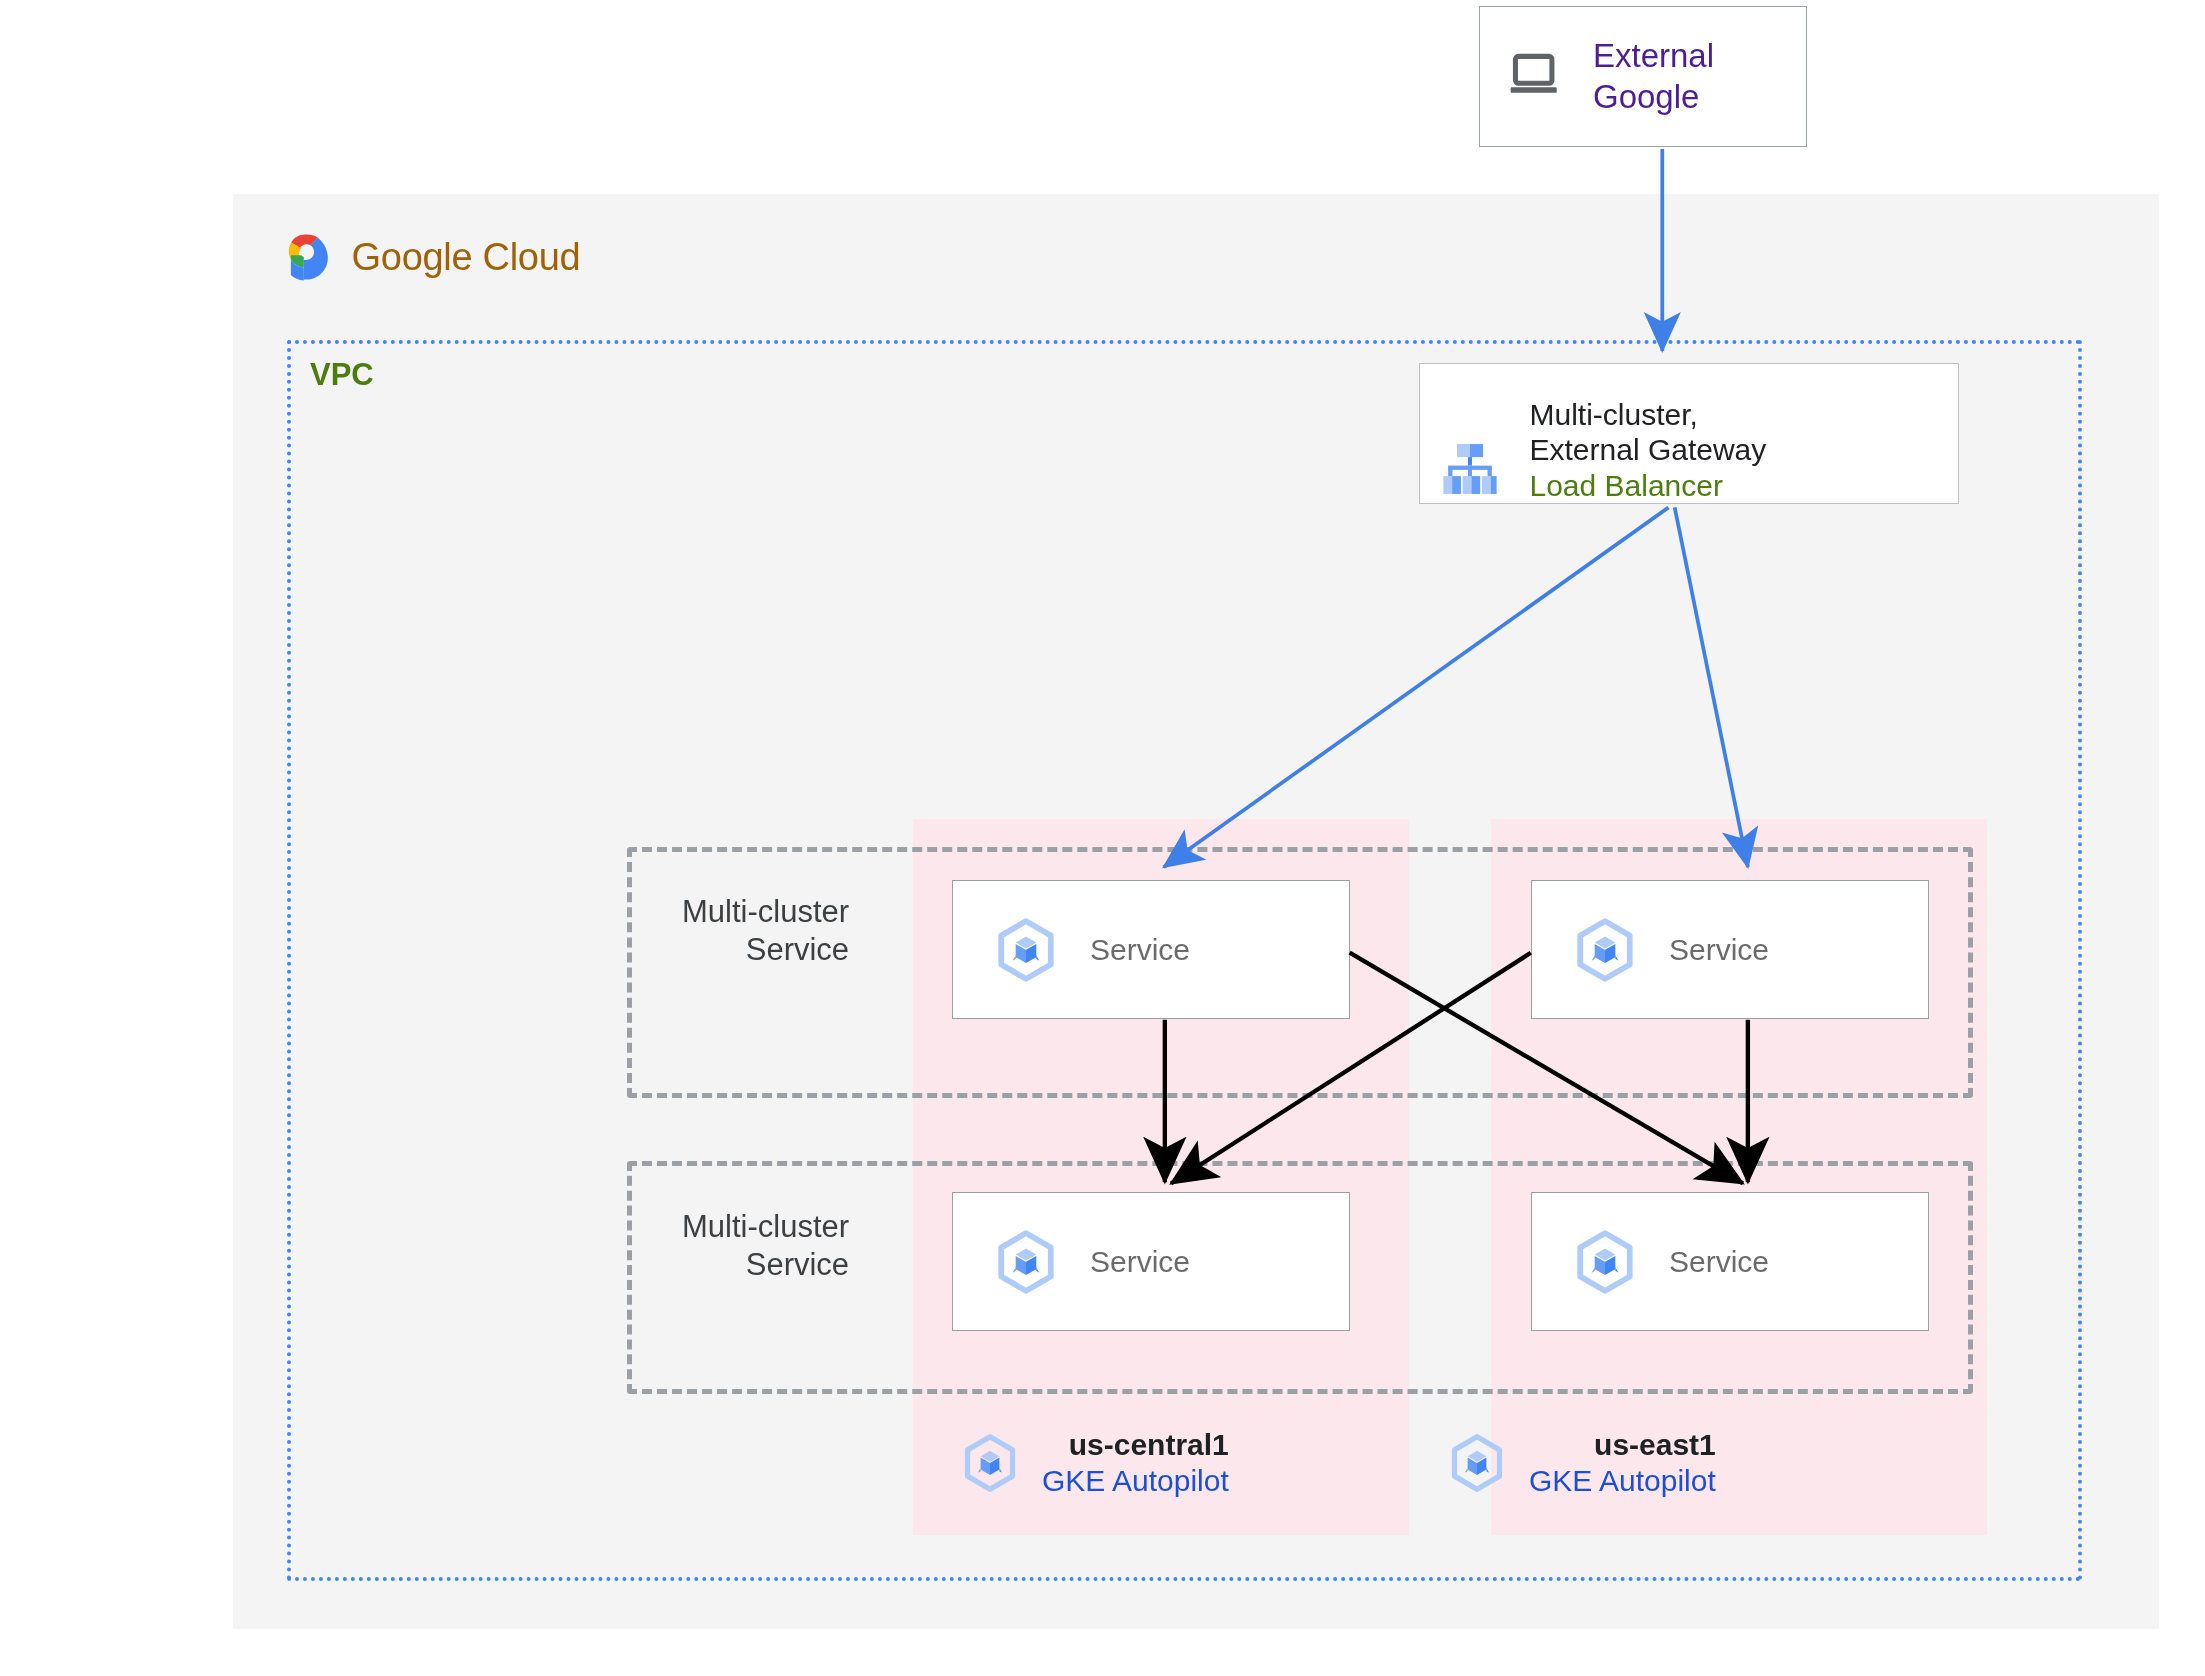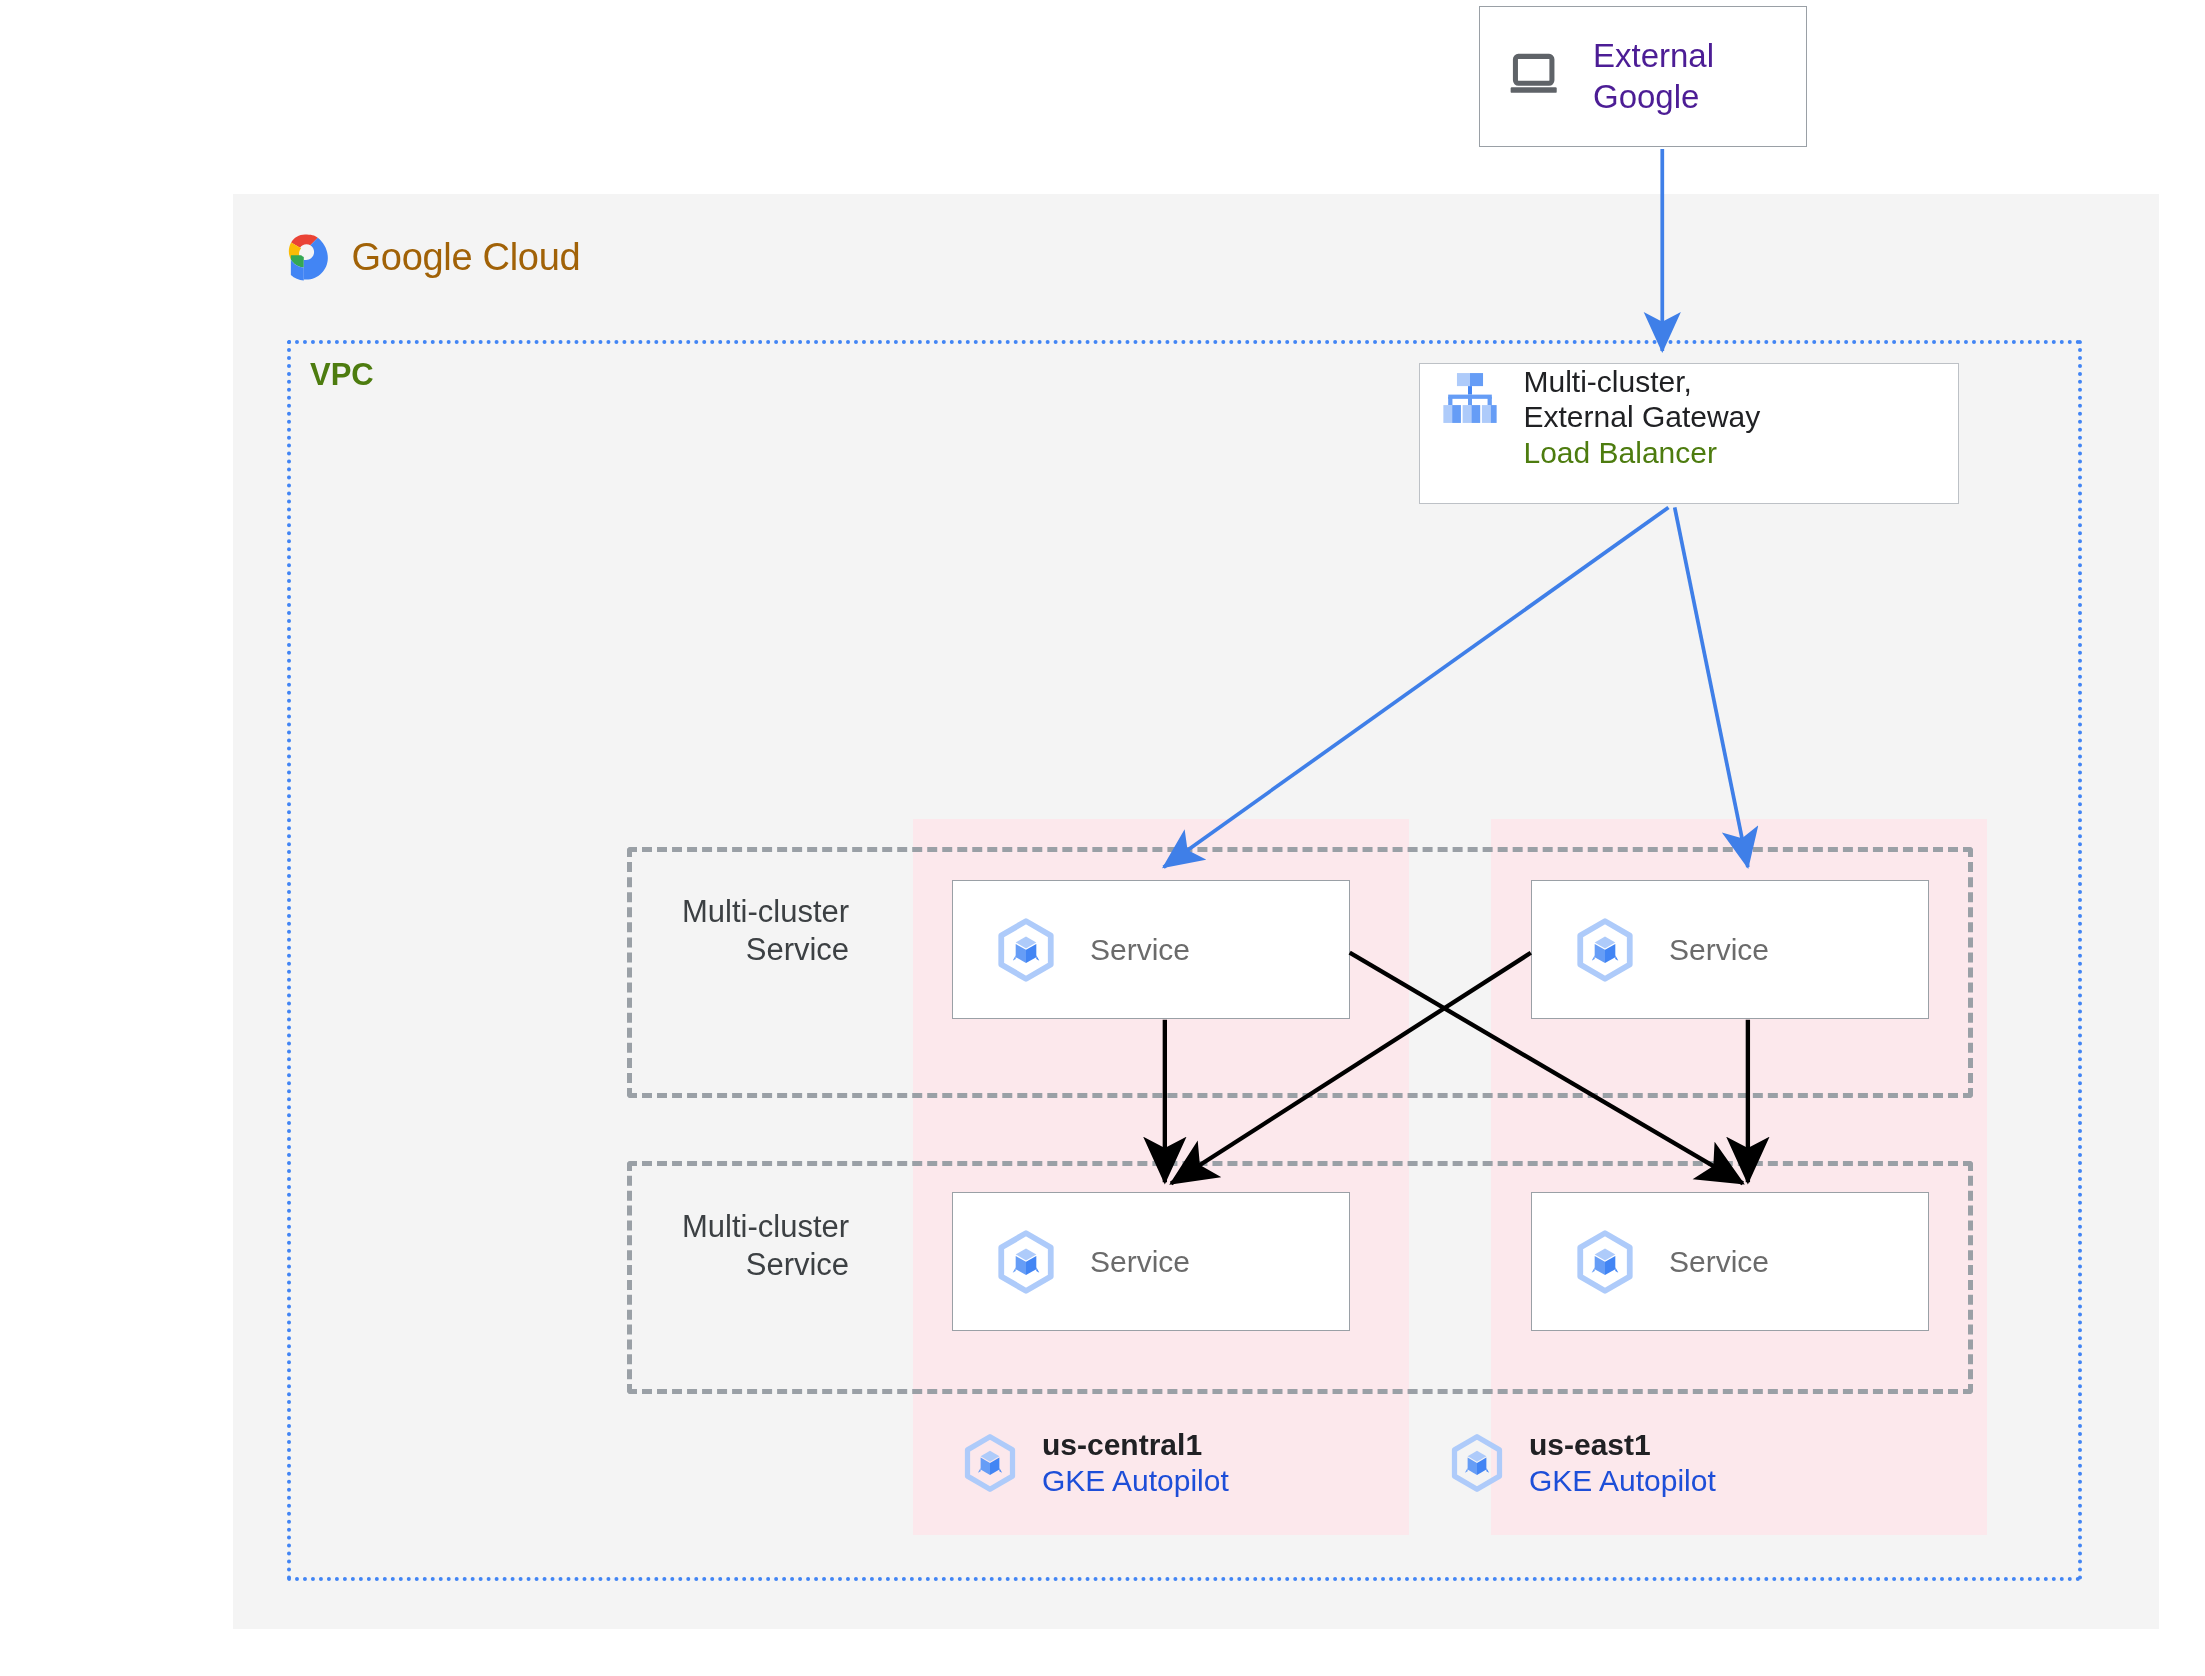--- a/index.html
+++ b/index.html
@@ -25,21 +25,21 @@
        border:4.3px dotted #4285f4;border-radius:1.9px;background:transparent;}
   .vpc-label{left:310px;top:357px;font-size:31px;font-weight:bold;color:#4d7c0f;}
 
   
   .ext-client{left:1479px;top:6.2px;width:328px;height:141px;background:#ffffff;
               border:1.9px solid #9aa0a6;display:flex;align-items:center;padding-left:28px;gap:25px;}
   .ext-client .label{font-size:33px;color:#4c1d95;line-height:1.22;}
 
   
   .lb-box{left:1419px;top:363px;width:540px;height:141px;background:#ffffff;
-          border:1.2px solid #bdc1c6;display:flex;align-items:flex-start;padding-left:15.5px;gap:20px;}
+          border:1.2px solid #bdc1c6;display:flex;align-items:flex-end;padding-left:15.5px;gap:26px;}
   .lb-text{display:flex;flex-direction:column;justify-content:center;}
   .lb-title{font-size:30px;color:#202124;line-height:1.18;white-space:nowrap;}
   .lb-sub{font-size:30px;color:#4d7c0f;line-height:1.18;white-space:nowrap;}
 
   
   .cluster-col{background:#fce8ec;}
   .col-central{left:913px;top:819px;width:496px;height:716px;}
   .col-east{left:1491px;top:819px;width:496px;height:716px;}
 
   
@@ -53,21 +53,21 @@
   
   .svc{background:#ffffff;border:1.2px solid #9aa0a6;display:flex;align-items:center;
        padding-left:40px;gap:31px;width:398px;height:139px;}
   .svc-label{font-size:30px;color:#6b6b6b;}
   .svc-tl{left:952px;top:880px;}
   .svc-tr{left:1531px;top:880px;}
   .svc-bl{left:952px;top:1192px;}
   .svc-br{left:1531px;top:1192px;}
 
   
-  .cluster-foot{display:flex;align-items:center;gap:22px;}
+  .cluster-foot{display:flex;align-items:center;gap:22px;text-align:right;}
   .cf-central{left:960px;top:1427px;}
   .cf-east{left:1447px;top:1427px;}
   .cf-text{display:flex;flex-direction:column;line-height:1.2;}
   .cf-name{font-size:30px;font-weight:bold;color:#202124;}
   .cf-sub{font-size:30px;color:#1d4ed8;}
 
   
   #wires{position:absolute;left:0;top:0;width:2205px;height:1676px;pointer-events:none;}
 
   .icon-svc{width:66px;height:66px;flex:0 0 66px;}

